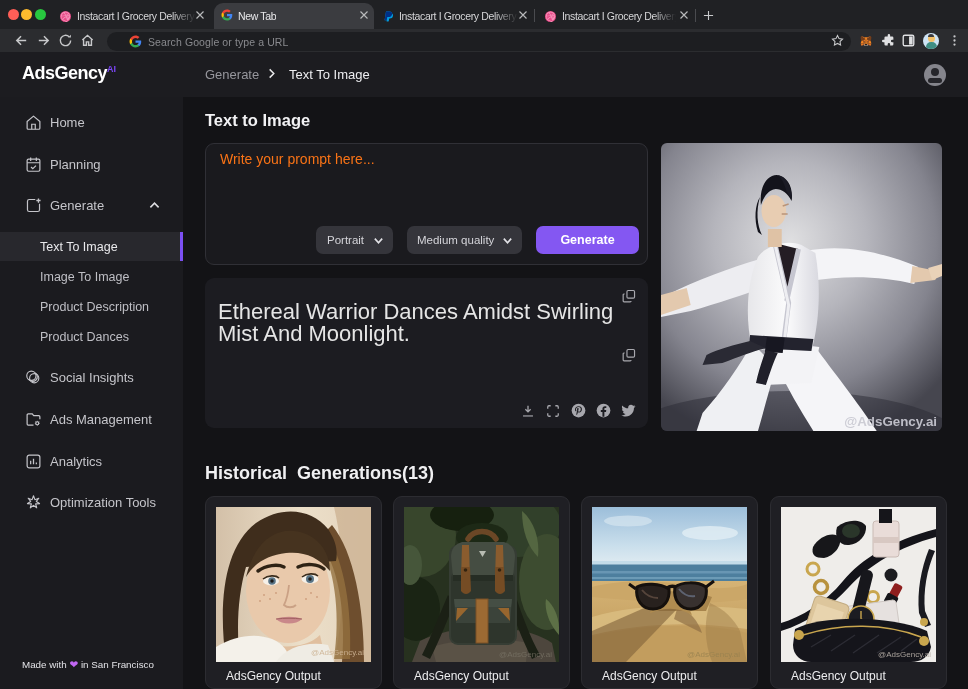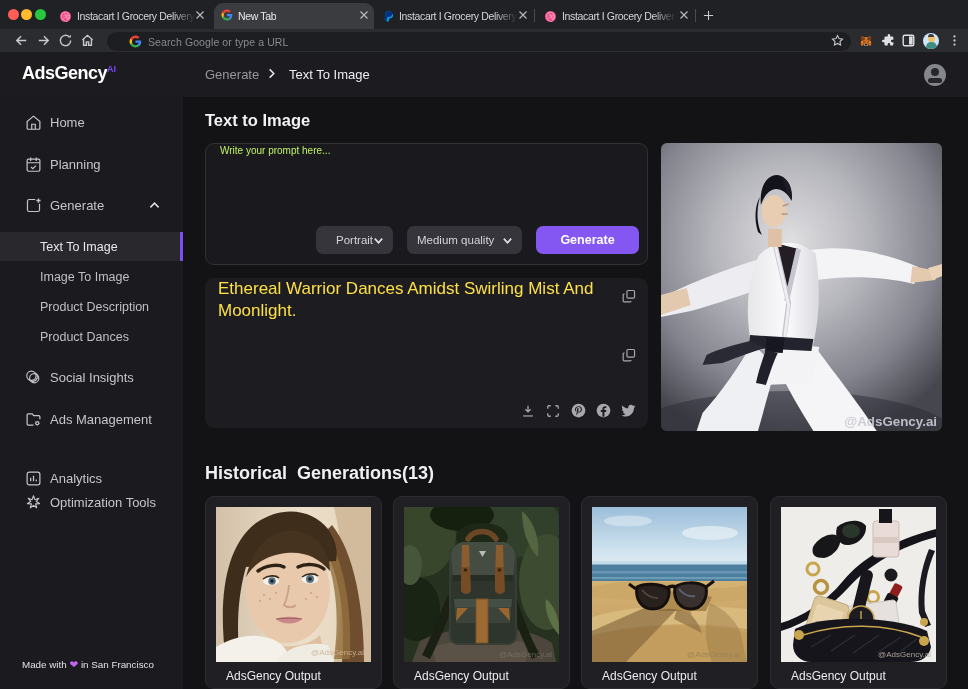--- a/index.html
+++ b/index.html
@@ -29,25 +29,25 @@
 .nav .tx{position:absolute;left:50px;top:50%;margin-top:-7.5px}
 .sub{position:absolute;left:0;width:183px;height:29px;color:#bfbfc5;font-size:12.5px}
 .sub .tx{position:absolute;left:40px;top:50%;margin-top:-7px}
 #selrow{position:absolute;left:0;top:232px;width:183px;height:29px;background:#28282d}
 #selbar{position:absolute;left:180px;top:232px;width:3px;height:29px;background:#7b4ff2}
 #madewith{position:absolute;left:22px;top:658px;font-size:9.8px;color:#e2e2e6}
 
 #main{position:absolute;left:183px;top:97px;width:785px;height:592px;background:#131316}
 h1.pgt{position:absolute;left:22px;top:14px;font-size:16.5px;color:#f2f2f4;font-weight:bold}
 #pcard{position:absolute;left:22px;top:46px;width:443px;height:122px;background:#1a1a1e;border:1px solid #303036;border-radius:9px}
-#pholder{position:absolute;left:14px;top:1px;font-size:10px;color:#bef264}
+#pholder{position:absolute;left:14px;top:7px;font-size:14px;color:#f97316}
 .sel{position:absolute;top:82px;height:28px;background:#35353b;border-radius:7px;color:#d4d4d9;font-size:11.5px;line-height:28px;text-align:left}
 #genbtn{position:absolute;left:330px;top:82px;width:103px;height:28px;background:#8457f2;border-radius:7px;color:#fff;font-size:12.5px;font-weight:bold;line-height:28px;text-align:center}
 #rcard{position:absolute;left:22px;top:181px;width:443px;height:150px;background:#1c1c21;border-radius:9px}
-#rtitle{position:absolute;left:13px;top:0;width:396px;font-size:17px;line-height:21.5px;color:#fde047}
+#rtitle{position:absolute;left:13px;top:23px;width:396px;font-size:22px;line-height:21.5px;color:#e5e5e5}
 #rdesc{position:absolute;left:14px;top:69px;width:397px;font-size:12.5px;line-height:14.5px;color:#9b9ba2;letter-spacing:.3px}
 .cpy{position:absolute;left:417px;width:14px;height:14px;color:#a9a9af}
 #genimg{position:absolute;left:478px;top:46px;width:281px;height:288px;border-radius:6px;overflow:hidden}
 h2.hist{position:absolute;left:22px;top:366px;font-size:18px;color:#f0f0f2;font-weight:bold}
 .hcard{position:absolute;top:399px;width:177px;height:193px;background:#1f1f24;border:1px solid #2c2c31;border-radius:9px}
 .hcard .im{position:absolute;left:10px;top:10px;width:155px;height:155px;overflow:hidden}
 .hcard .cap{position:absolute;left:20px;top:172px;font-size:12px;font-weight:normal;color:#ececee}
 </style></head>
 <body>
 <div id="tabbar">
@@ -215,39 +215,39 @@
   <span class="tx">Social Insights</span>
 </div>
 <div class="nav" style="top:402px">
   <svg class="ic" viewBox="0 0 24 24" fill="none" stroke="#c5c5ca" stroke-width="1.7">
       <path d="M21 11.5V8a1.5 1.5 0 0 0-1.5-1.5h-7.2L10.2 4H4.5A1.5 1.5 0 0 0 3 5.5v13A1.5 1.5 0 0 0 4.5 20H12"></path>
       <circle cx="17.3" cy="17.3" r="2.1"></circle>
       <path d="M17.3 13.9v1.3M17.3 19.4v1.3M20.7 17.3h-1.3M15.2 17.3h-1.3M19.7 14.9l-.9.9M15.8 18.8l-.9.9M19.7 19.7l-.9-.9M15.8 15.8l-.9-.9" stroke-width="1.3"></path>
     </svg>
   <span class="tx">Ads Management</span>
 </div>
-<div class="nav" style="top:461px">
+<div class="nav" style="top:444px">
   <svg class="ic" viewBox="0 0 24 24" fill="none" stroke="#c5c5ca" stroke-width="1.7">
       <rect x="3" y="3" width="18" height="18" rx="3"></rect>
       <path d="M8 16v-5M12 16V8M16 16v-2.5" stroke-width="1.8"></path>
     </svg>
   <span class="tx">Analytics</span>
 </div>
 <div class="nav" style="top:485px">
   <svg class="ic" viewBox="0 0 24 24" fill="none" stroke="#c5c5ca" stroke-width="1.6">
       <path d="M12 2.5l2 5.5 5.5-2-3.5 4.5 4.5 3-5.5.5 1.5 5.5-4.5-3.5-4.5 3.5 1.5-5.5-5.5-.5 4.5-3-3.5-4.5 5.5 2z" stroke-linejoin="round"></path>
     </svg>
   <span class="tx">Optimization Tools</span>
 </div>
 <div id="madewith">Made with <span style="color:#c167f2;font-size:10.5px">❤</span> in San Francisco</div>
 <div id="main">
 <h1 class="pgt">Text to Image</h1>
 <div id="pcard">
   <div id="pholder">Write your prompt here...</div>
-  <div class="sel" style="left:110px;width:77px;padding-left:20px">Portrait<svg class="abs" style="left:57px;top:9px" width="11" height="11" viewBox="0 0 12 12" fill="none" stroke="#e2e2e6" stroke-width="1.8">
+  <div class="sel" style="left:110px;width:77px;padding-left:11px">Portrait<svg class="abs" style="left:57px;top:9px" width="11" height="11" viewBox="0 0 12 12" fill="none" stroke="#e2e2e6" stroke-width="1.8">
           <path d="M2 4l4 4.5L10 4"></path>
         </svg></div>
   <div class="sel" style="left:201px;width:115px;padding-left:10px">Medium quality<svg class="abs" style="left:95px;top:9px" width="11" height="11" viewBox="0 0 12 12" fill="none" stroke="#e2e2e6" stroke-width="1.8">
           <path d="M2 4l4 4.5L10 4"></path>
         </svg></div>
   <div id="genbtn">Generate</div>
 </div>
 <div id="rcard">
   <div id="rtitle">Ethereal Warrior Dances Amidst Swirling Mist And Moonlight.</div>
   <svg class="cpy" style="top:11px" viewBox="0 0 24 24" fill="none" stroke="#a9a9af" stroke-width="2">

